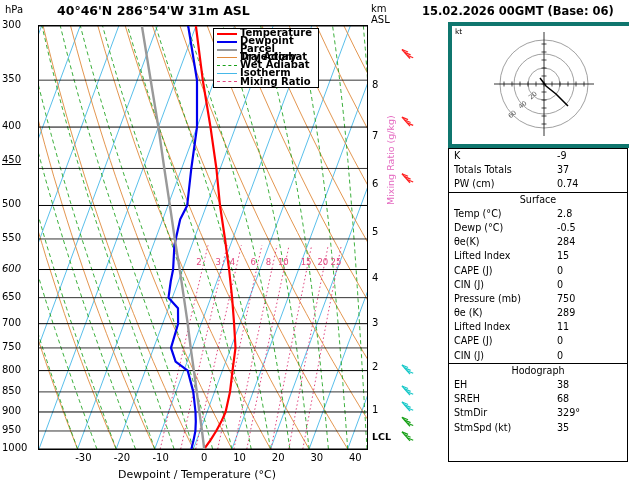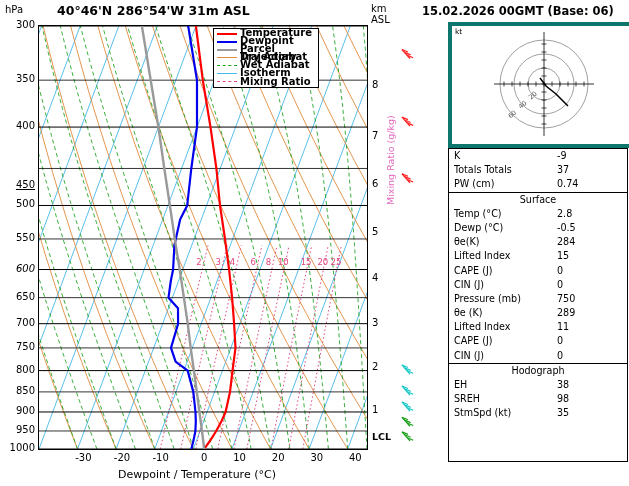--- a/index.html
+++ b/index.html
@@ -9,21 +9,21 @@
   
   .sounding{position:absolute;left:0;top:0;width:420px;height:486px;}
   .hpa-label{position:absolute;left:5px;top:4px;font-size:10px;color:#000;}
   .title-main{position:absolute;left:57px;top:3px;font-size:12.5px;font-weight:bold;color:#000;white-space:nowrap;}
   .km-label{position:absolute;left:371px;top:3px;font-size:10px;color:#000;}
   .asl-label{position:absolute;left:371px;top:14px;font-size:10px;color:#000;}
 
   .plotbox{position:absolute;left:38px;top:25px;width:330px;height:425px;border:1px solid #000;box-sizing:border-box;overflow:hidden;background:#fff;}
   .plotsvg{position:absolute;left:0;top:0;}
 
-  .ytick{position:absolute;right:372px;font-size:10px;color:#000;text-align:right;width:30px;}
+  .ytick{position:absolute;right:372px;font-size:10px;color:#000;text-align:left;width:30px;}
   .xtick{position:absolute;top:452px;font-size:10px;color:#000;text-align:right;width:30px;}
   .xaxis-title{position:absolute;left:118px;top:468px;font-size:11px;color:#000;}
   .kmtick{position:absolute;left:372px;font-size:10px;color:#000;}
 
   .legendbox{position:absolute;left:213px;top:28px;width:104px;height:58px;background:#fff;border:1px solid #000;}
   .legrow{position:relative;height:8.1px;padding-left:26px;font-size:10px;color:#000;line-height:8.1px;font-weight:bold;}
   .legline{position:absolute;left:3px;top:3.5px;width:20px;height:0;border-top-width:1.6px;border-top-style:solid;}
 
   .mixlabel{position:absolute;left:385px;top:205px;font-size:9.5px;color:#e469c0;
             transform:rotate(-90deg);transform-origin:left top;white-space:nowrap;}
@@ -146,21 +146,21 @@
           <path d="M165.2,423.0 L171.5,414.1 L177.2,405.0 L182.3,395.6 L186.6,386.0 L191.0,365.9 L193.5,344.6 L196.5,321.9 L195.1,297.7 L193.1,271.7 L190.1,243.5 L186.0,213.0 L181.0,179.5 L177.4,142.5 L171.5,101.1 L163.8,54.2 L156.9,0.0" fill="none" stroke="#ff0000" stroke-width="2.2" stroke-linejoin="round" stroke-linecap="round"></path>
           <path d="M152.4,423.0 L154.6,414.1 L156.4,405.0 L156.8,395.6 L156.5,386.0 L154.3,365.9 L148.7,344.6 L136.6,335.7 L132.0,321.9 L139.1,297.7 L139.0,282.3 L129.5,271.7 L131.8,255.0 L134.1,243.5 L135.4,219.3 L141.2,193.3 L148.2,179.5 L152.3,142.5 L158.0,101.1 L158.0,54.2 L149.2,0.0" fill="none" stroke="#0000ee" stroke-width="2.2" stroke-linejoin="round" stroke-linecap="round"></path>
           <path d="M165.2,423.0 L163.0,405.0 L160.4,386.0 L157.8,365.9 L154.9,344.6 L151.7,321.9 L148.7,297.7 L144.9,271.7 L140.7,243.5 L135.8,213.0 L130.9,179.5 L125.3,142.5 L119.4,101.1 L111.7,54.2 L102.9,0.0" fill="none" stroke="#999999" stroke-width="2.4" stroke-linejoin="round" stroke-linecap="round"></path>
         </svg>
     </div>
 
     <div id="yticks">
         <div class="ytick" style="top: 19px; left: 2px; width: 33px;">300</div>
         <div class="ytick" style="top: 73.1588px; left: 2px; width: 33px;">350</div>
         <div class="ytick" style="top: 120.073px; left: 2px; width: 33px;">400</div>
-        <div class="ytick" style="top: 179px; left: 2px; width: 33px; text-decoration: underline;">450</div>
+        <div class="ytick" style="top: 154px; left: 2px; width: 33px; text-decoration: underline;">450</div>
         <div class="ytick" style="top: 198.472px; left: 2px; width: 33px;">500</div>
         <div class="ytick" style="top: 231.958px; left: 2px; width: 33px;">550</div>
         <div class="ytick" style="top: 262.528px; left: 2px; width: 33px; font-style: italic;">600</div>
         <div class="ytick" style="top: 290.65px; left: 2px; width: 33px;">650</div>
         <div class="ytick" style="top: 316.687px; left: 2px; width: 33px;">700</div>
         <div class="ytick" style="top: 340.927px; left: 2px; width: 33px;">750</div>
         <div class="ytick" style="top: 363.601px; left: 2px; width: 33px;">800</div>
         <div class="ytick" style="top: 384.901px; left: 2px; width: 33px;">850</div>
         <div class="ytick" style="top: 404.983px; left: 2px; width: 33px;">900</div>
         <div class="ytick" style="top: 423.979px; left: 2px; width: 33px;">950</div>
@@ -318,19 +318,20 @@
           <div class="trow"><span>Lifted Index</span><span class="v">15</span></div>
           <div class="trow"><span>CAPE (J)</span><span class="v">0</span></div>
           <div class="trow"><span>CIN (J)</span><span class="v">0</span></div>
           <div class="trow"><span>Pressure (mb)</span><span class="v">750</span></div>
           <div class="trow"><span>θe (K)</span><span class="v">289</span></div>
           <div class="trow"><span>Lifted Index</span><span class="v">11</span></div>
           <div class="trow"><span>CAPE (J)</span><span class="v">0</span></div>
           <div class="trow"><span>CIN (J)</span><span class="v">0</span></div>
           <div class="trow thead sep" style="padding-left: 0px;">Hodograph</div>
           <div class="trow"><span>EH</span><span class="v">38</span></div>
-          <div class="trow"><span>SREH</span><span class="v">98</span></div>
+          <div class="trow"><span>SREH</span><span class="v">68</span></div>
+          <div class="trow"><span>StmDir</span><span class="v">329°</span></div>
           <div class="trow"><span>StmSpd (kt)</span><span class="v">35</span></div>
         </div>
     </div>
 
   </div>
 </div>
 
 </body></html>

